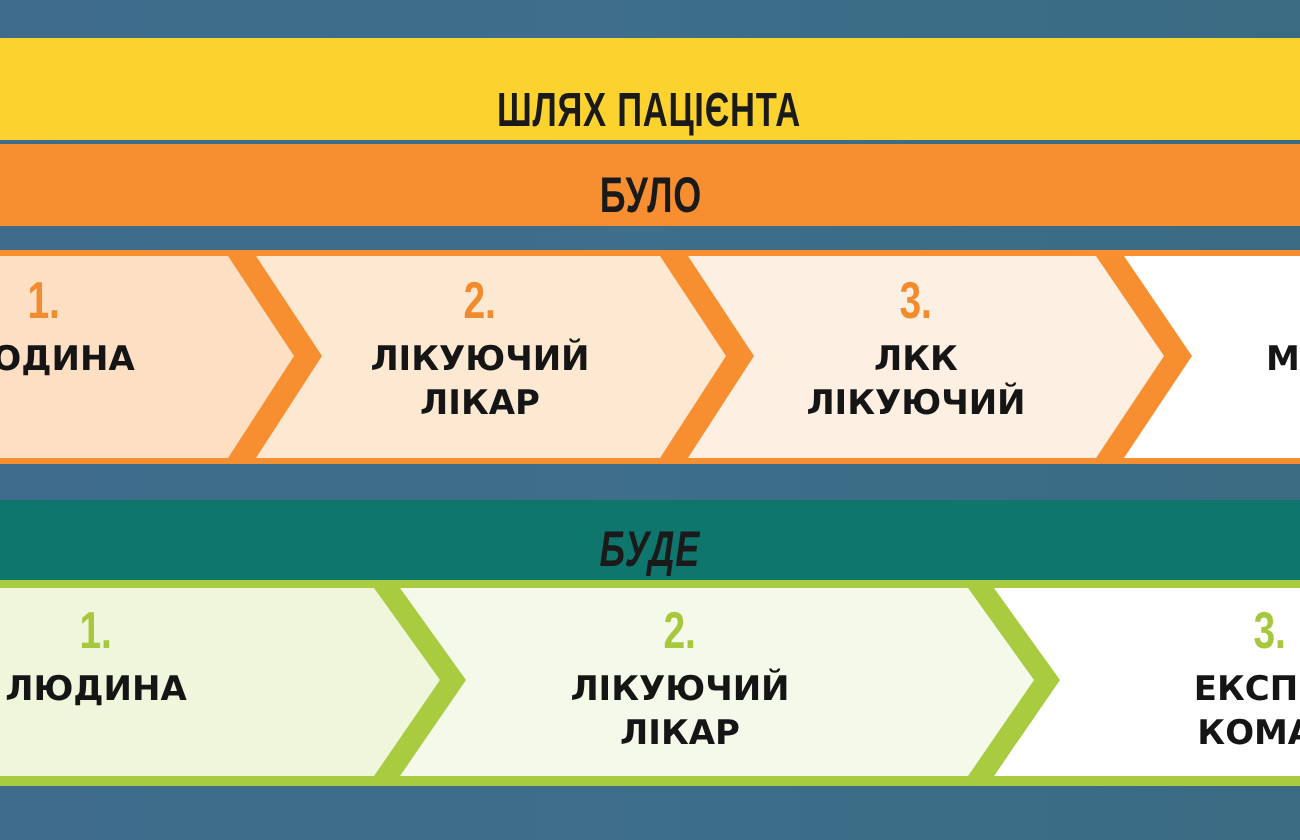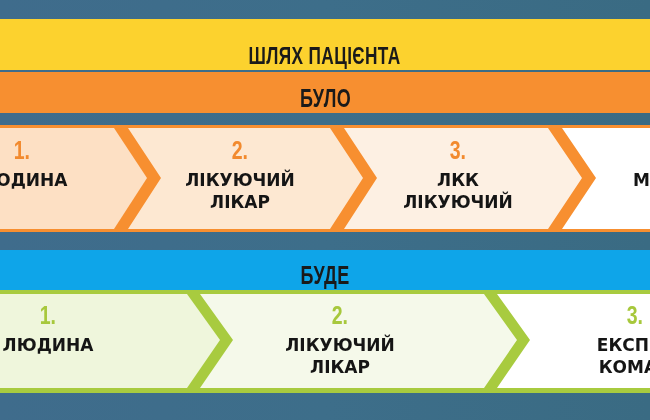--- a/index.html
+++ b/index.html
@@ -14,21 +14,21 @@
     }
     .band-title {
       font-family: "Liberation Sans", sans-serif;
       font-weight:bold; color:#1a1a1a;
       transform: scaleX(0.72); letter-spacing:0.5px;
     }
     #title-band { top:19px; height:51px; background:#fcd22e; }
     #title-band .band-title { font-size:24px; }
     #bulo-band { top:72px; height:41px; background:#f78f30; }
     #bulo-band .band-title { font-size:25px; }
-    #bude-band { top:250px; height:40px; background:#0ea5e9; }
+    #bude-band { top:250px; height:40px; background:#0f766e;font-style:italic; }
     #bude-band .band-title { font-size:25px; }
 
     .row { position:absolute; left:0; width:650px; overflow:hidden; }
     #row-bulo { top:125px; height:107px; background:#f78f30; }
     #row-bude { top:290px; height:103px; background:#a8cb3f; }
     svg.shapes { position:absolute; left:0; top:0; }
 
     .step {
       position:absolute; display:flex; flex-direction:column; align-items:center;
       text-align:center;

